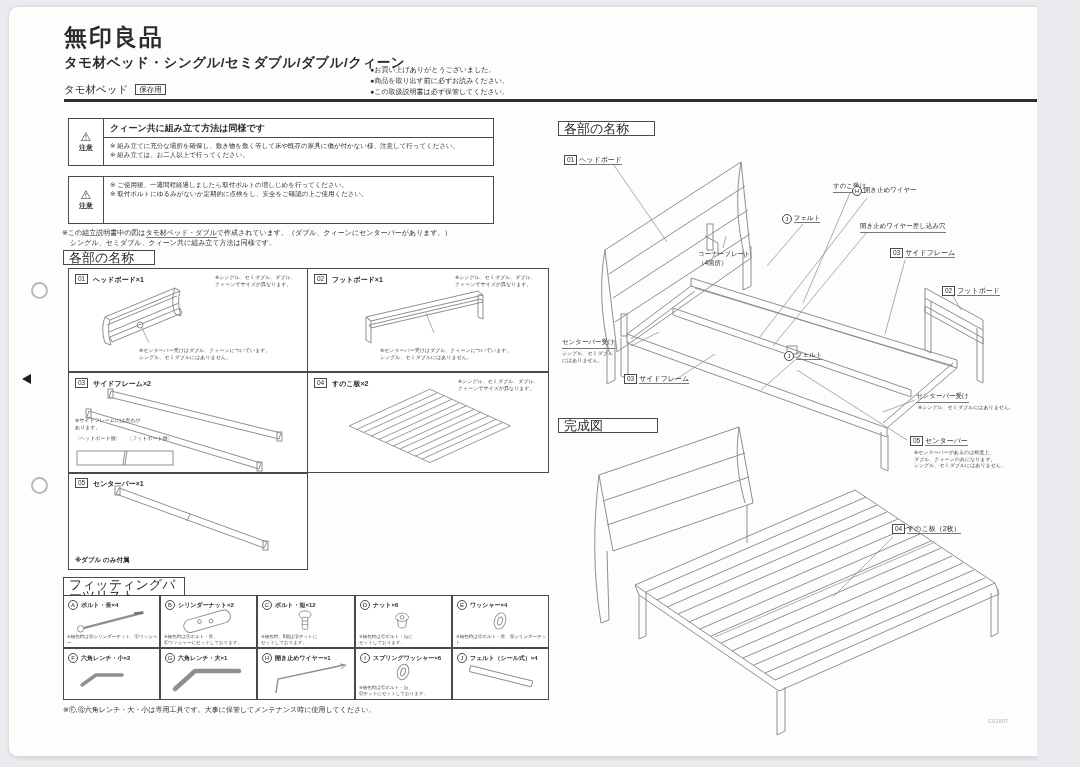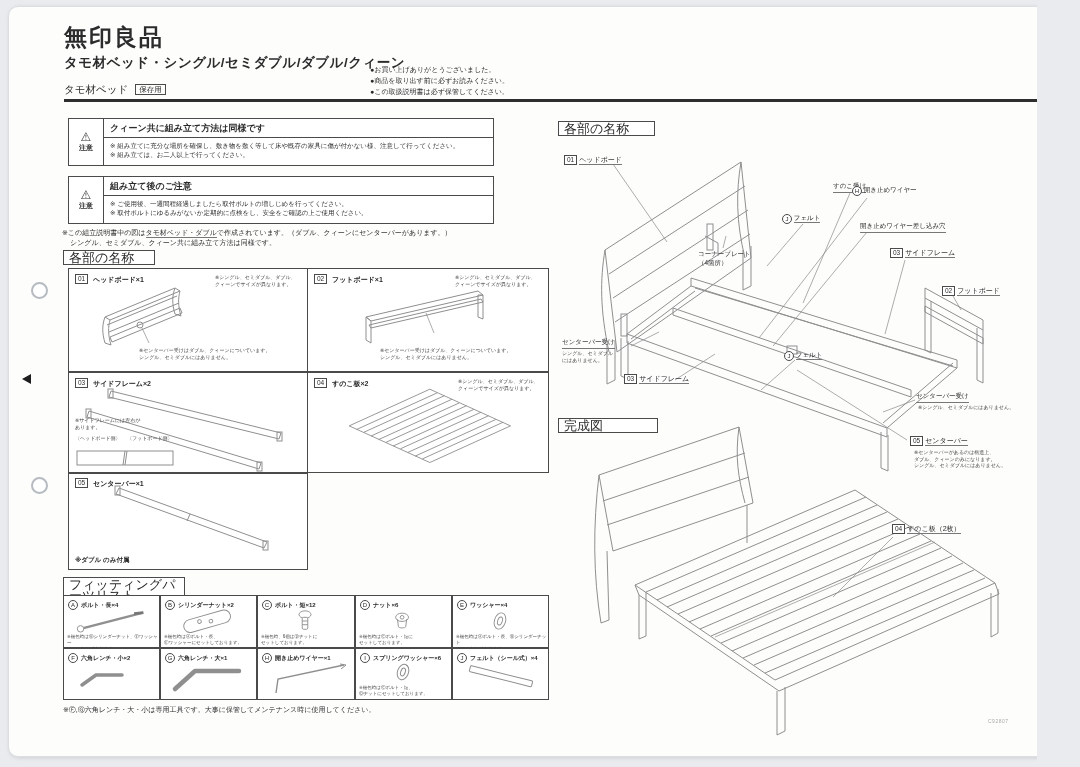--- a/index.html
+++ b/index.html
@@ -72,21 +72,20 @@
       <div class="warn-lines pre">※ 組み立てに充分な場所を確保し、敷き物を敷く等して床や既存の家具に傷が付かない様、注意して行ってください。
 ※ 組み立ては、お二人以上で行ってください。</div>
     </div>
   </div>
   <div class="warn abs" style="left:68px;top:176px;width:426px;height:48px;">
     <div class="warn-badge">
       <div class="tri">⚠</div>
       <div class="bt">注意</div>
     </div>
     <div class="warn-body">
-      <div class="warn-title">組み立て後のご注意</div>
       <div class="warn-lines pre">※ ご使用後、一週間程経過しましたら取付ボルトの増しじめを行ってください。
 ※ 取付ボルトにゆるみがないか定期的に点検をし、安全をご確認の上ご使用ください。</div>
     </div>
   </div>
 
   <div class="abs f7" style="left:62px;top:228px;line-height:10px;">
     <div><span>※この組立説明書中の図は</span><span class="ul">タモ材ベッド・ダブル</span><span>で作成されています。（ダブル、クィーンにセンターバーがあります。）</span></div>
     <div style="padding-left:8px;">シングル、セミダブル、クィーン共に組み立て方法は同様です。</div>
   </div>
 

